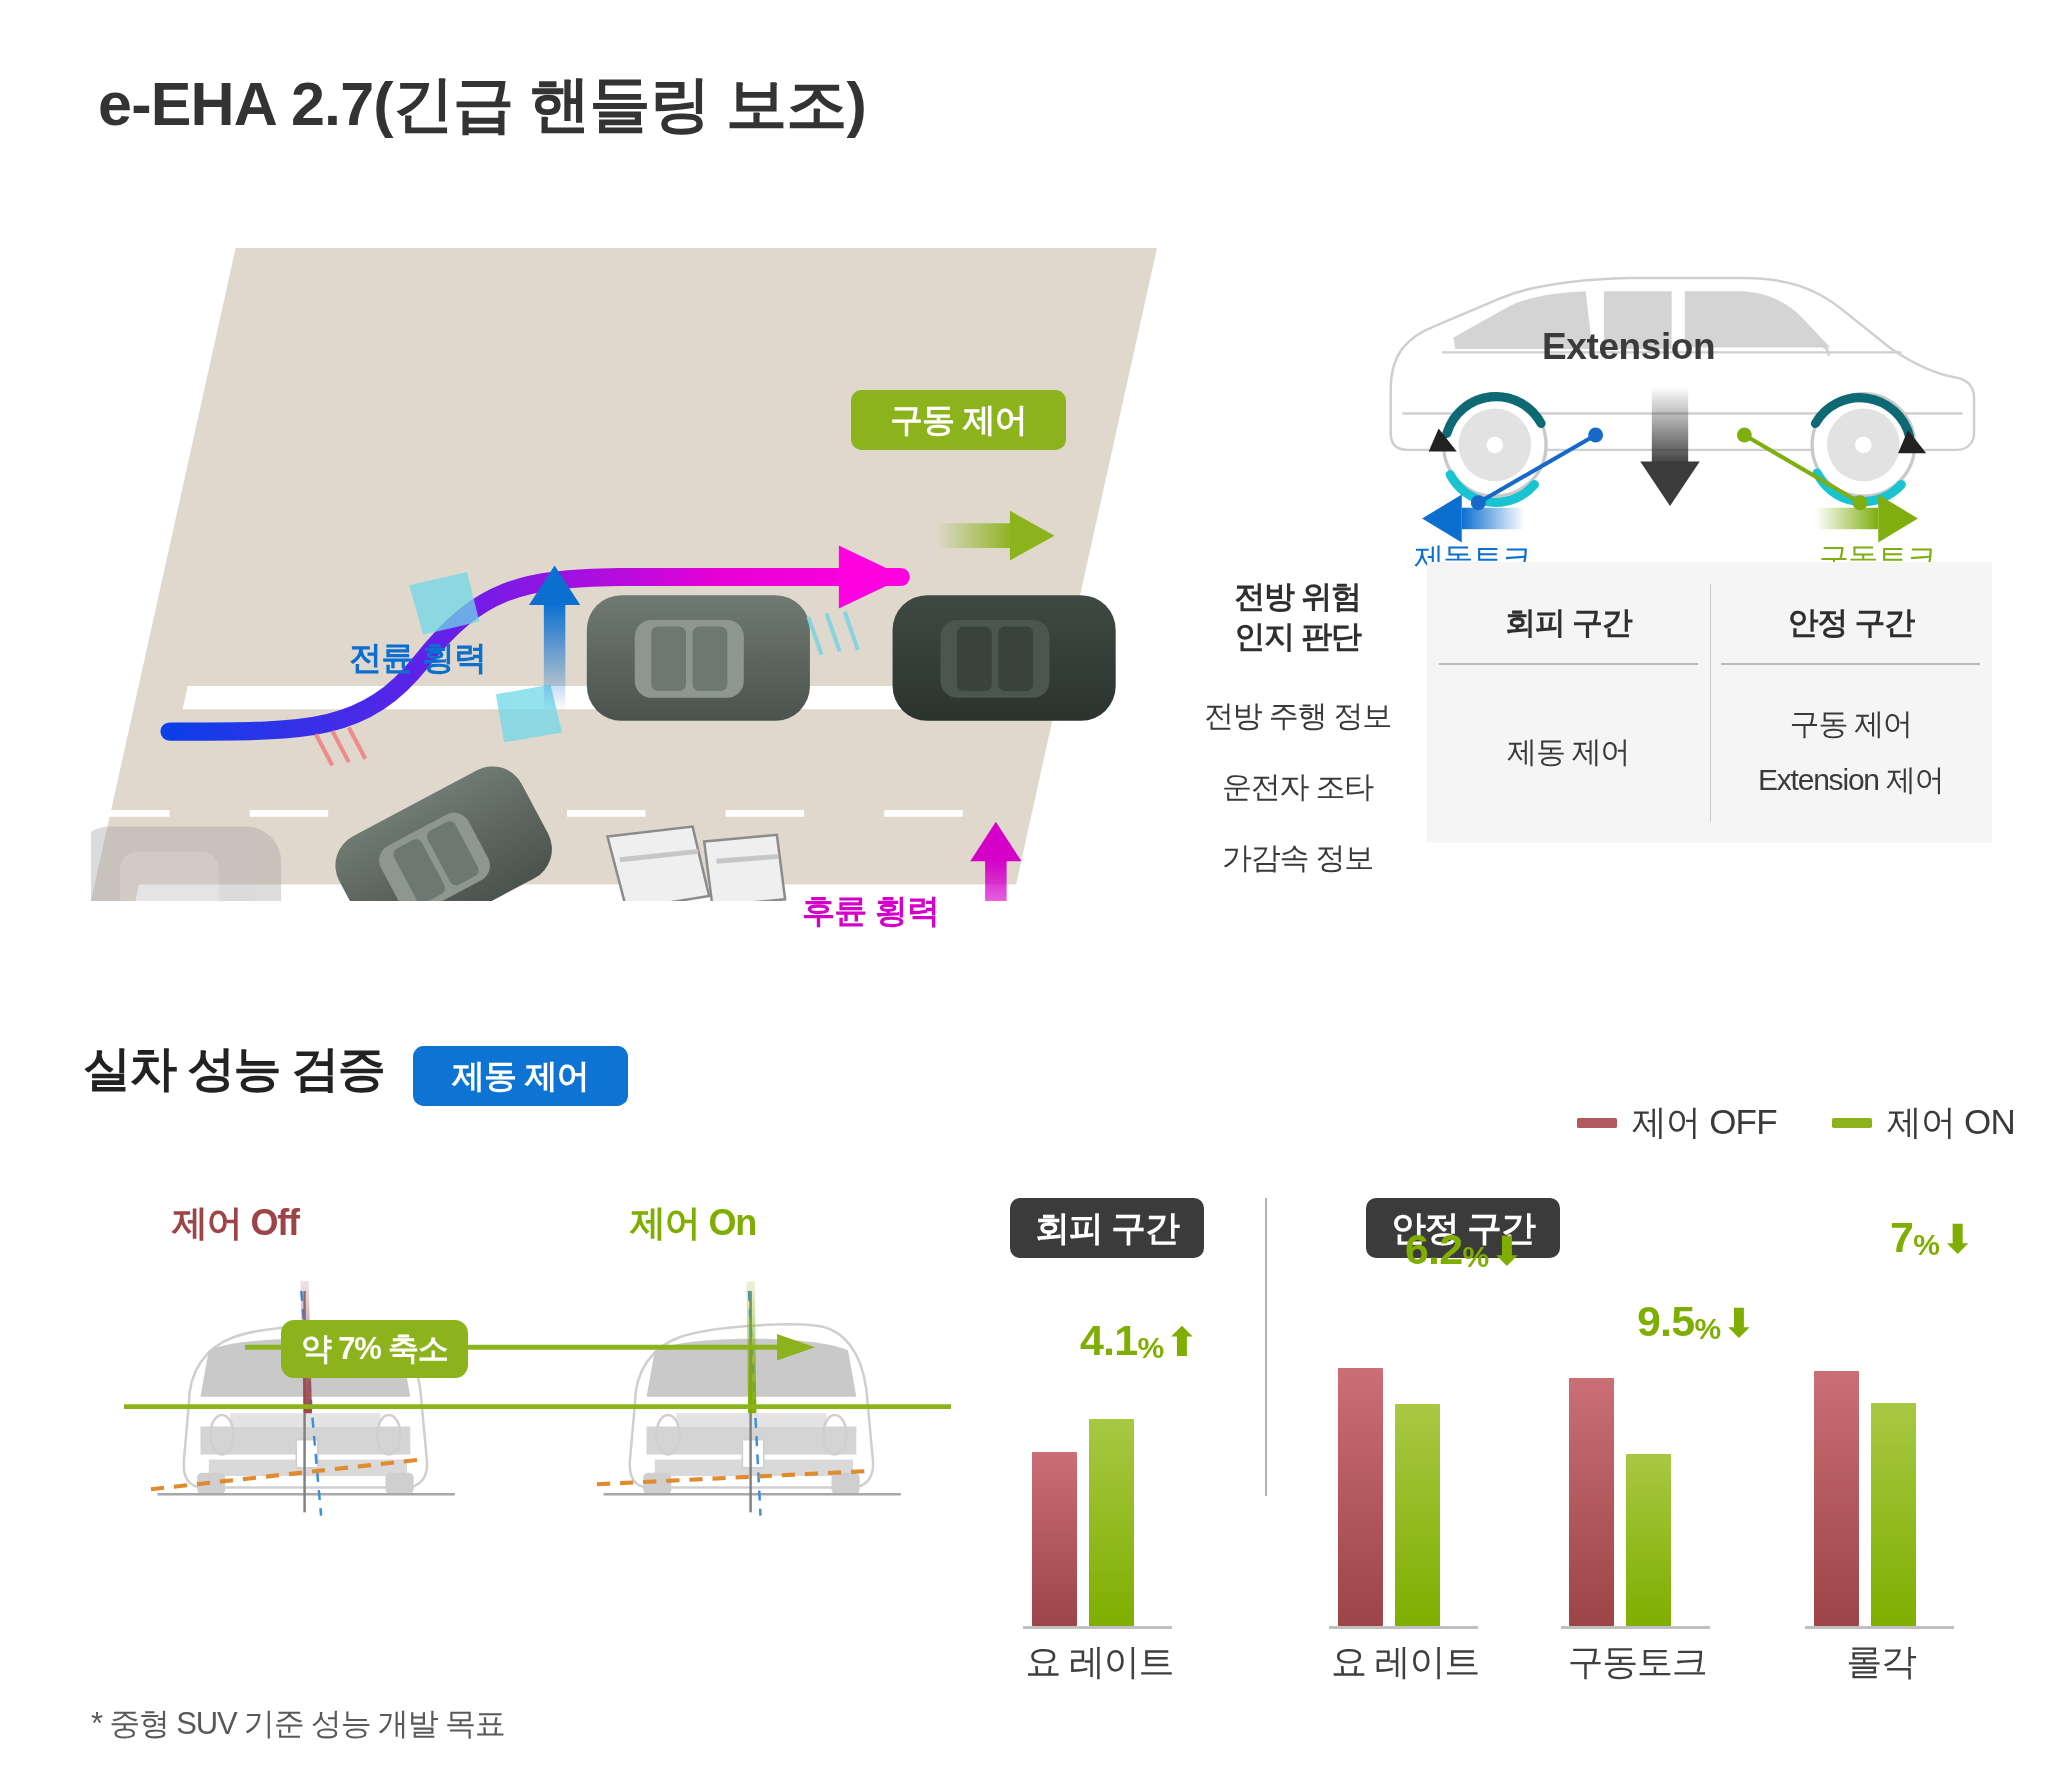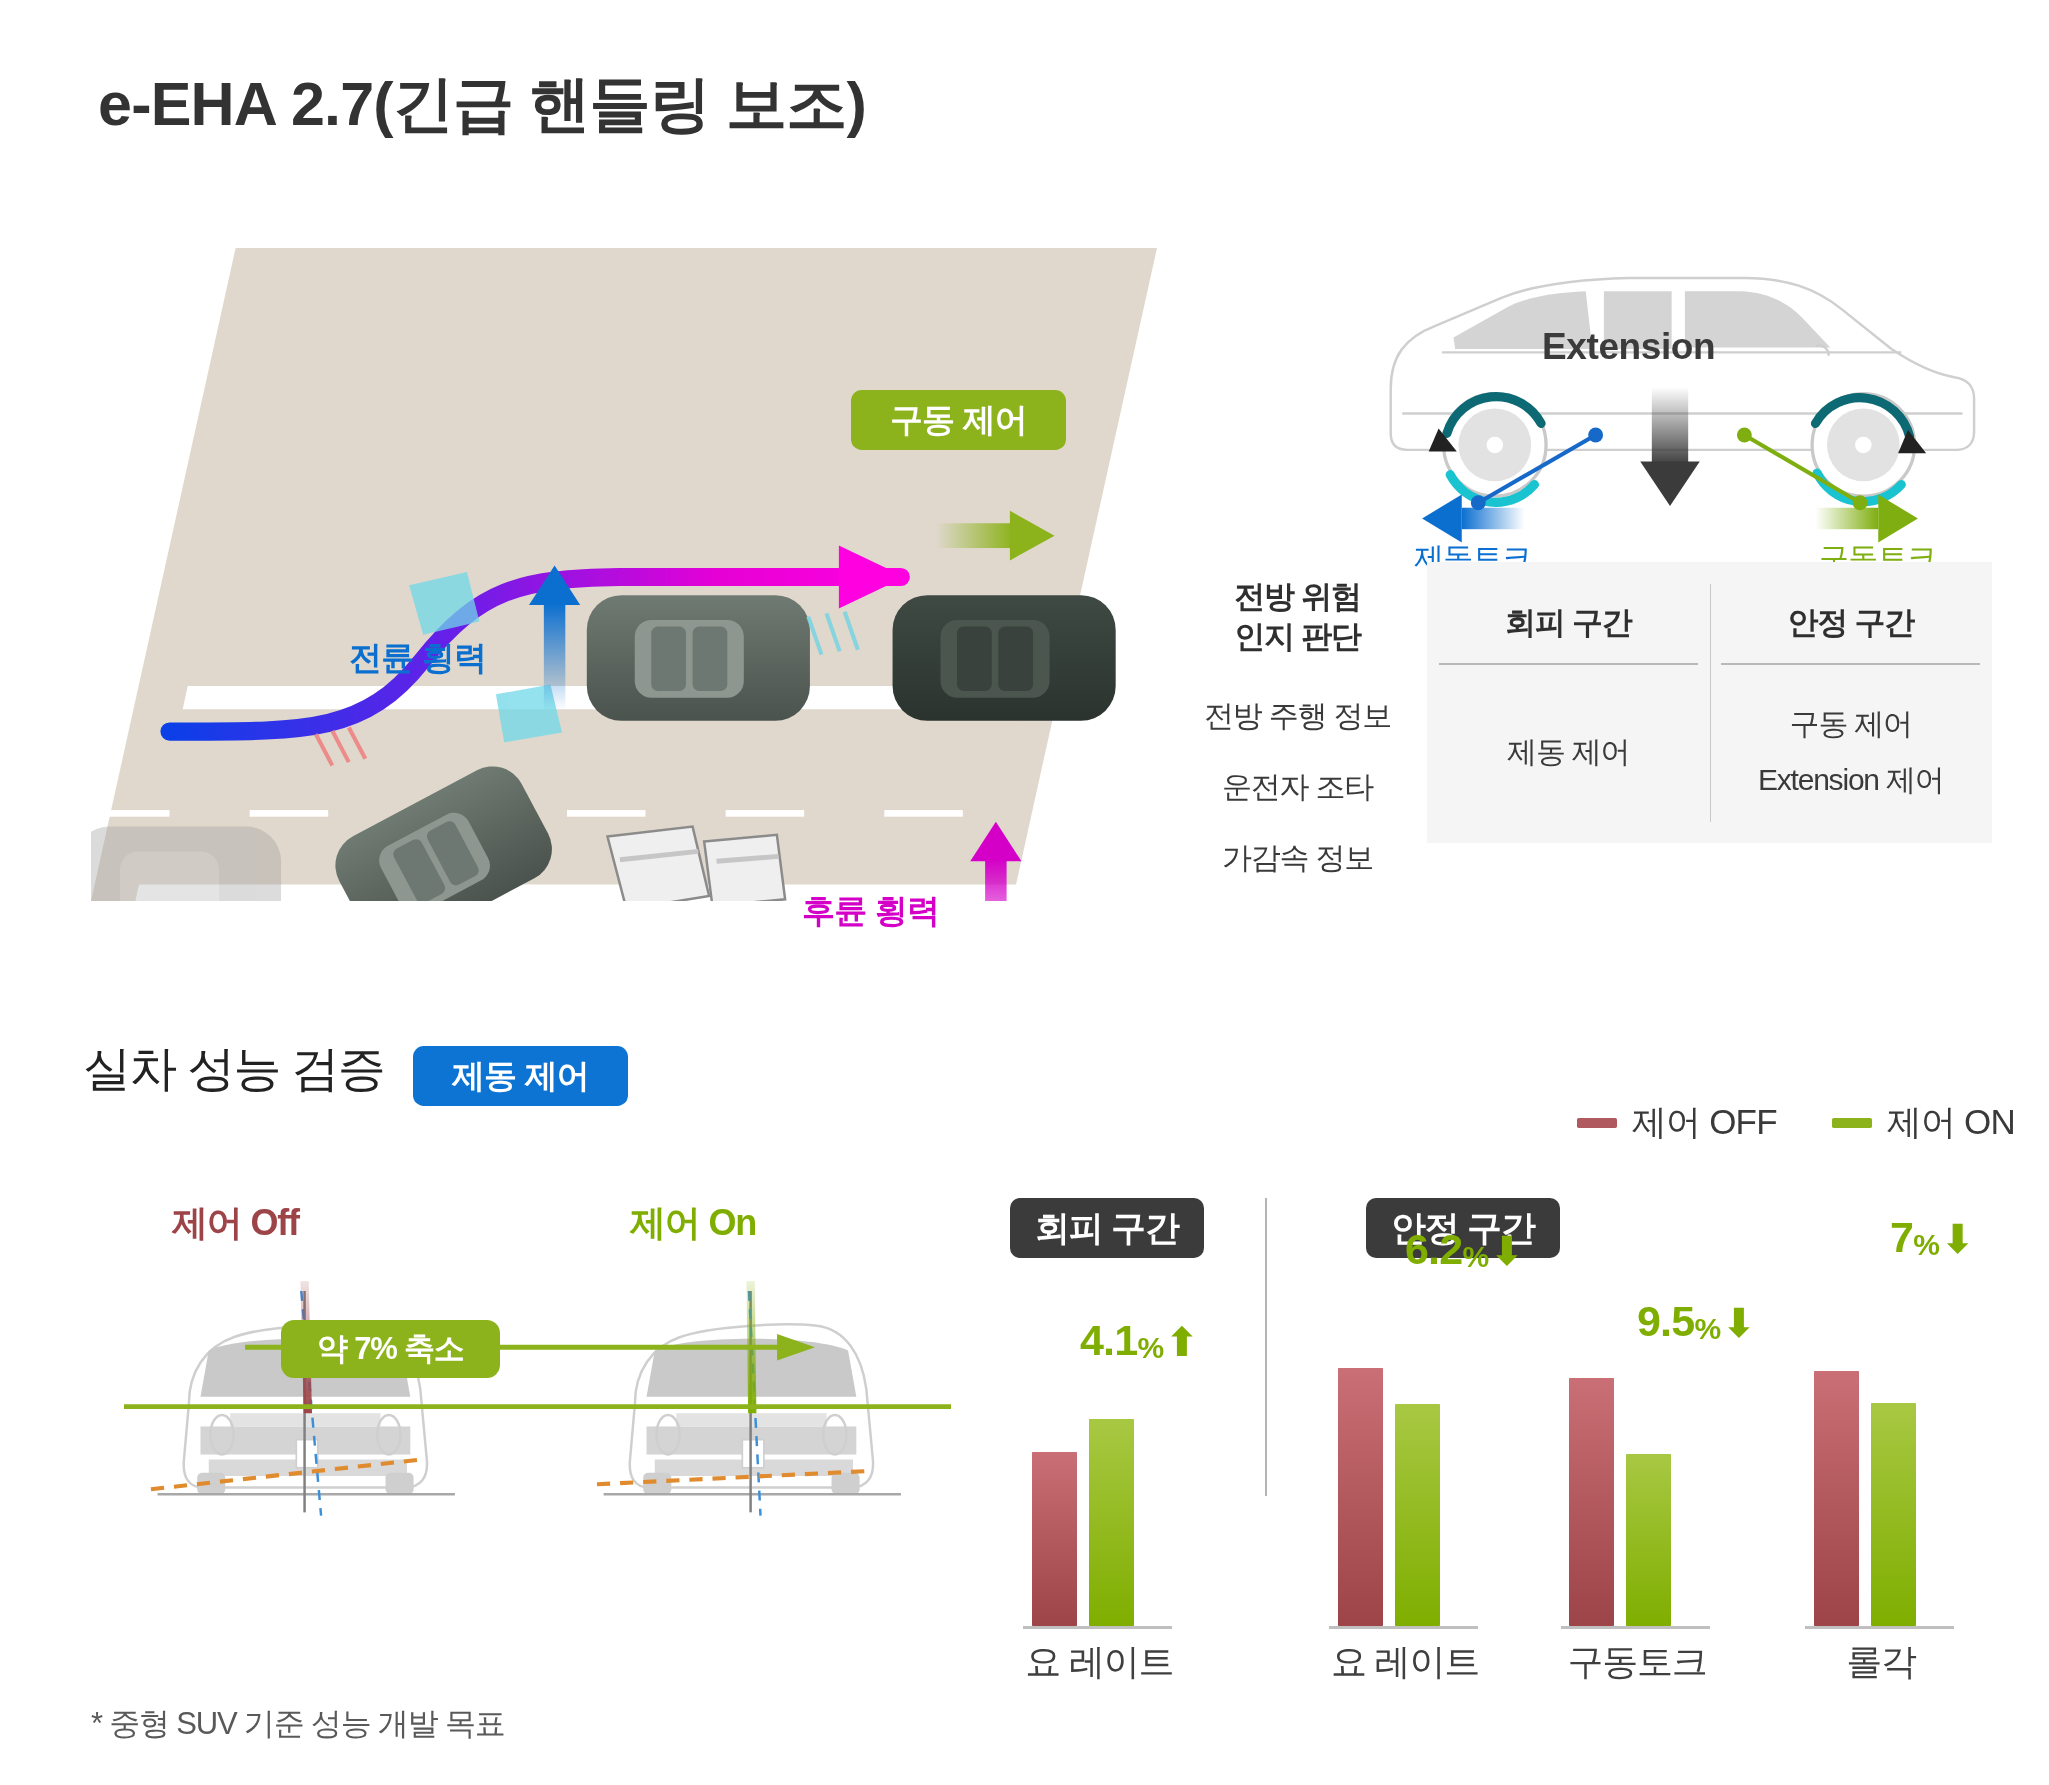--- a/index.html
+++ b/index.html
@@ -70,36 +70,36 @@
     height:76px;display:flex;align-items:center;
   }
   .tcol-rule{position:absolute;left:11.6px;right:11.6px;top:101px;height:1.7px;background:#b9b9b9;}
   .tcol-body{
     flex:1;display:flex;flex-direction:column;justify-content:center;align-items:center;
     gap:15px;font-size:30px;color:#3a3a3a;letter-spacing:-1.2px;text-align:center;
   }
 
   
   #verify-head{left:83px;top:1037px;display:flex;align-items:baseline;gap:18px;white-space:nowrap;}
-  #verify-title{font-size:48px;font-weight:normal;color:#222;letter-spacing:-1.7px;}
+  #verify-title{font-size:48px;font-weight:bold;color:#222;letter-spacing:-1.7px;}
   #verify-sub{font-size:38px;font-weight:bold;color:#8cb31b;letter-spacing:-1.7px;}
 
   
   #legend{right:35px;top:1099px;display:flex;gap:55px;align-items:center;}
   .legend-item{display:flex;align-items:center;gap:15px;}
   .legend-swatch{width:40px;height:10px;border-radius:1.7px;}
   .legend-text{font-size:35px;color:#3a3a3a;letter-spacing:-0.8px;white-space:nowrap;}
 
   
   #car-compare{left:124px;top:1215px;width:827px;height:413px;}
   .cc-label{position:absolute;font-size:36px;font-weight:bold;letter-spacing:-1.2px;white-space:nowrap;}
   .cc-label.off{color:#9d4448;}
   .cc-label.on{color:#7fae00;}
   #reduce-badge{
-    position:absolute;left:281px;top:1320px;height:58px;padding:0 36px;border-radius:13.2px;
+    position:absolute;left:281px;top:1320px;height:58px;padding:0 20px;border-radius:13.2px;
     background:#8cb31b;color:#fff;font-size:31px;font-weight:bold;letter-spacing:-1.2px;
     display:flex;align-items:center;justify-content:center;white-space:nowrap;z-index:4;
   }
 
   
   #chart{left:992px;top:1190px;width:1025px;height:512px;}
   .zone-badge{
     position:absolute;height:60px;padding:0 25px;border-radius:10px;background:#3b3b3b;color:#fff;
     font-size:35px;font-weight:bold;letter-spacing:-1.2px;display:flex;align-items:center;
     justify-content:center;white-space:nowrap;

